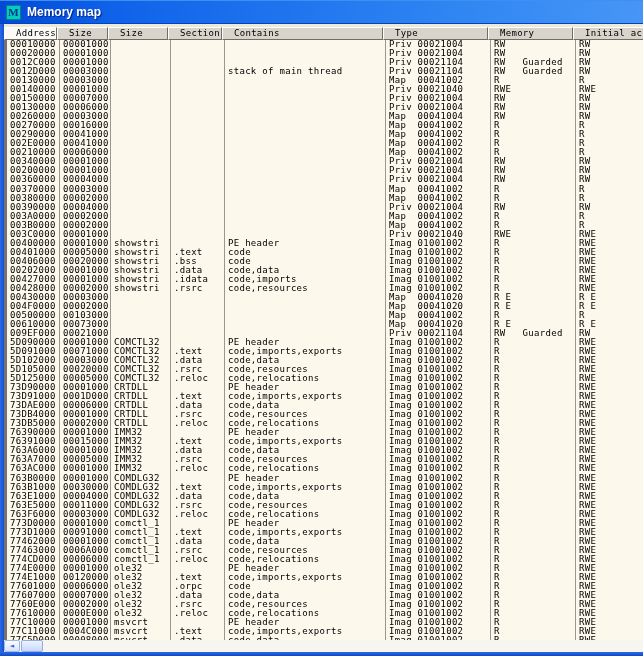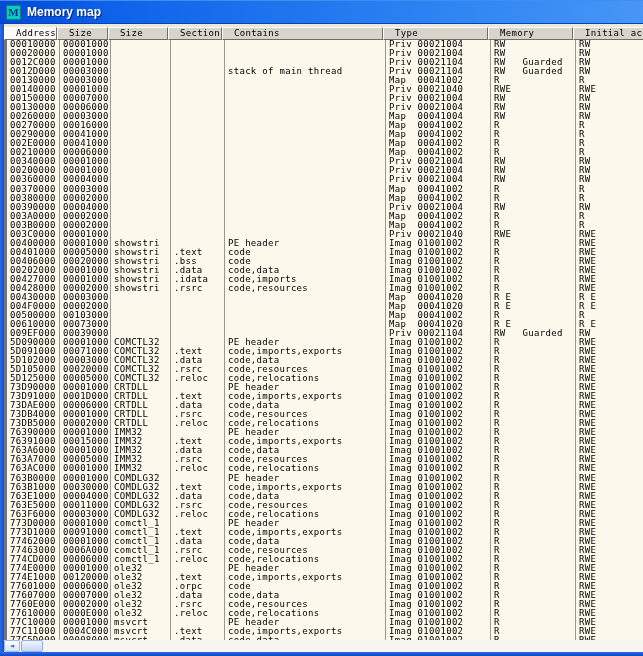--- a/index.html
+++ b/index.html
@@ -412,21 +412,21 @@
           <div class="cell c1">00073000</div>
           <div class="cell c2"></div>
           <div class="cell c3"></div>
           <div class="cell c4"></div>
           <div class="cell c5">Map  00041020</div>
           <div class="cell c6">R E</div>
           <div class="cell c7">R E</div>
         </div>
         <div class="row">
           <div class="cell c0">009EF000</div>
-          <div class="cell c1">00039000</div>
+          <div class="cell c1">00021000</div>
           <div class="cell c2"></div>
           <div class="cell c3"></div>
           <div class="cell c4"></div>
           <div class="cell c5">Priv 00021104</div>
           <div class="cell c6">RW   Guarded</div>
           <div class="cell c7">RW</div>
         </div>
         <div class="row">
           <div class="cell c0">5D090000</div>
           <div class="cell c1">00001000</div>

